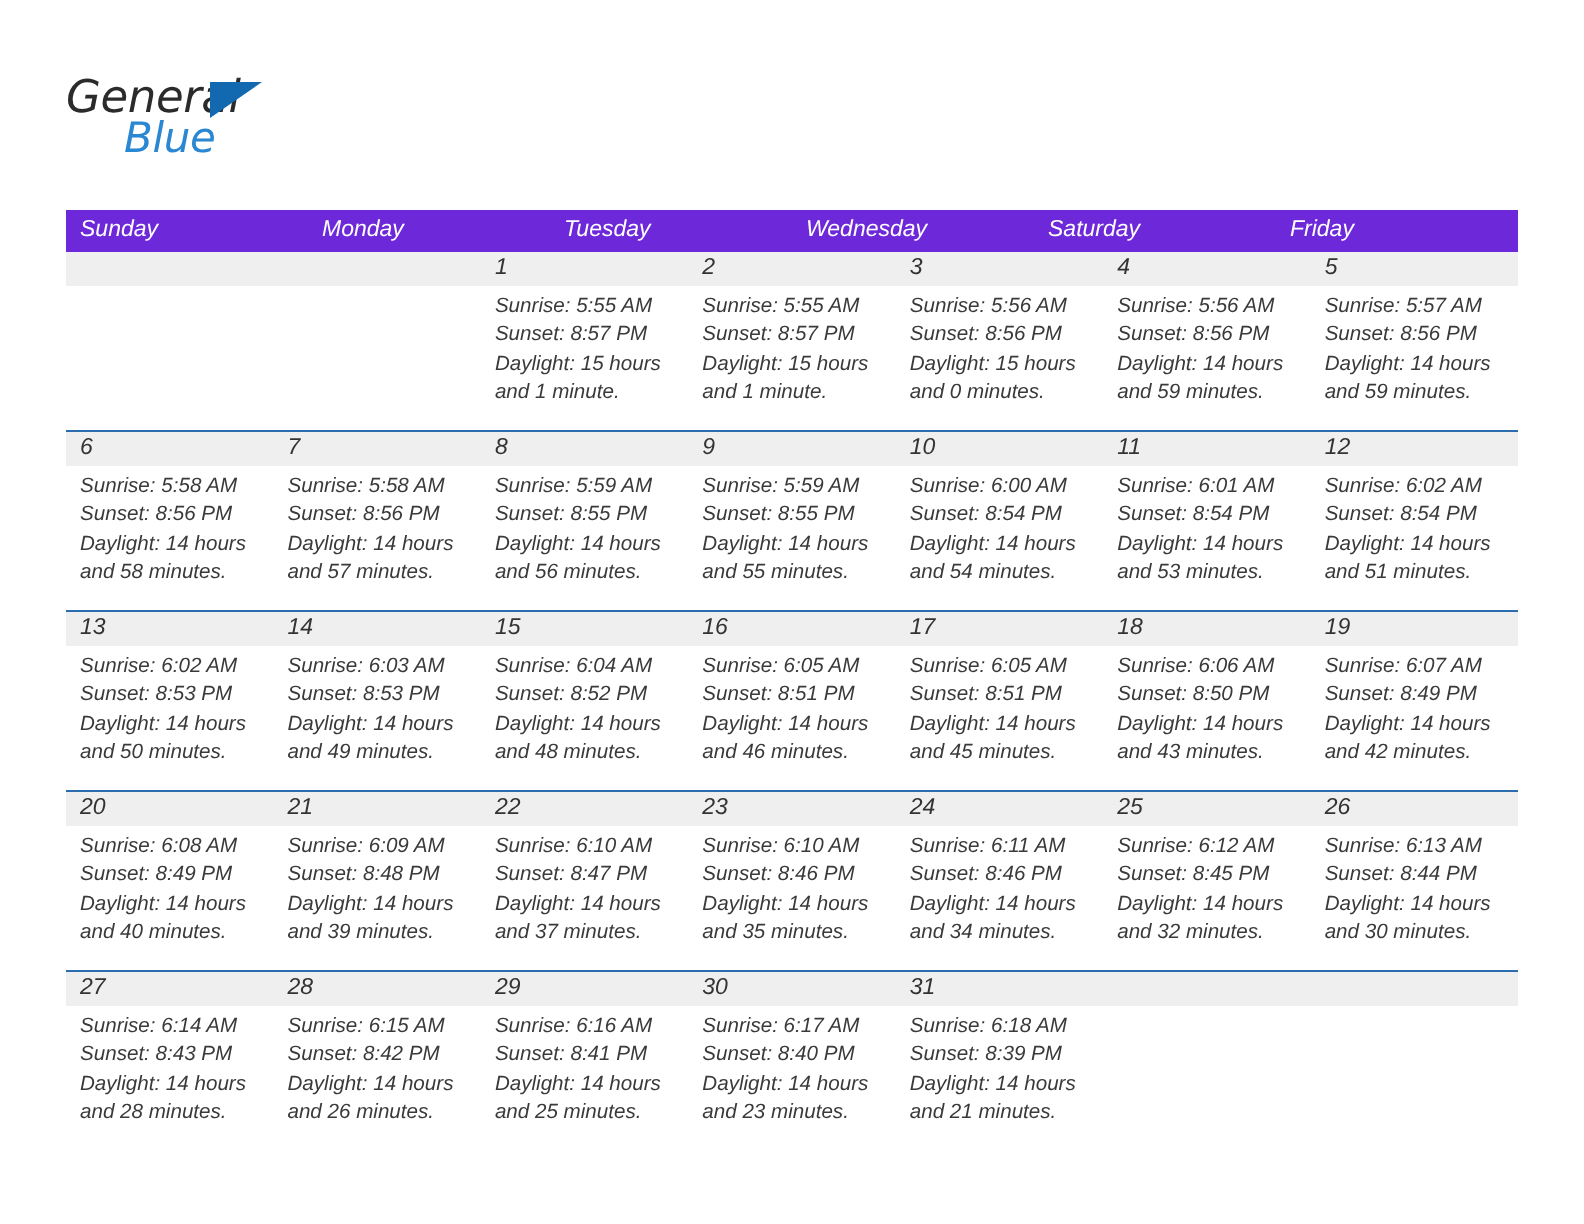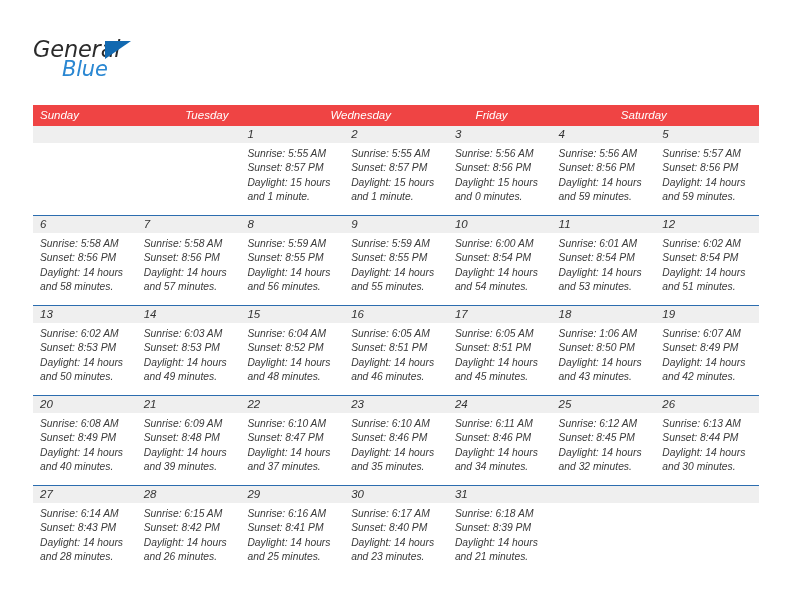--- a/index.html
+++ b/index.html
@@ -82,21 +82,21 @@
   .calendar {
     position: absolute;
     left: 33px; top: 105px;
     width: 726px;
   }
   .cal-row {
     display: flex;
     width: 100%;
   }
   .cal-head {
-    background: #ef4444;
+    background: #6d28d9;
     height: 21px;
   }
   .head-cell {
     flex: 1 1 0;
     min-width: 0;
     color: #ffffff;
     font-size: 11.5px;
     line-height: 21px;
     padding-left: 7px;
     white-space: nowrap;
@@ -156,24 +156,25 @@
       <span class="logo-tri"></span>
       <span class="logo-blue">Blue</span>
     </div>
 
 
   </div>
 
   <div class="calendar">
     <div class="cal-row cal-head" id="weekday-header">
         <div class="head-cell">Sunday</div>
+        <div class="head-cell">Monday</div>
         <div class="head-cell">Tuesday</div>
         <div class="head-cell">Wednesday</div>
+        <div class="head-cell">Saturday</div>
         <div class="head-cell">Friday</div>
-        <div class="head-cell">Saturday</div>
       </div>
     <div id="weeks-container">
         <div class="week">
           <div class="day-cell empty">
             <div class="day-num-band">
               <span class="day-num"></span>
             </div>
             <div class="day-body"></div>
           </div>
           <div class="day-cell empty">
@@ -371,21 +372,21 @@
               <div class="day-line">Sunset: 8:51 PM</div>
               <div class="day-line">Daylight: 14 hours</div>
               <div class="day-line">and 45 minutes.</div>
             </div>
           </div>
           <div class="day-cell">
             <div class="day-num-band">
               <span class="day-num">18</span>
             </div>
             <div class="day-body">
-              <div class="day-line">Sunrise: 1:06 AM</div>
+              <div class="day-line">Sunrise: 6:06 AM</div>
               <div class="day-line">Sunset: 8:50 PM</div>
               <div class="day-line">Daylight: 14 hours</div>
               <div class="day-line">and 43 minutes.</div>
             </div>
           </div>
           <div class="day-cell">
             <div class="day-num-band">
               <span class="day-num">19</span>
             </div>
             <div class="day-body">

